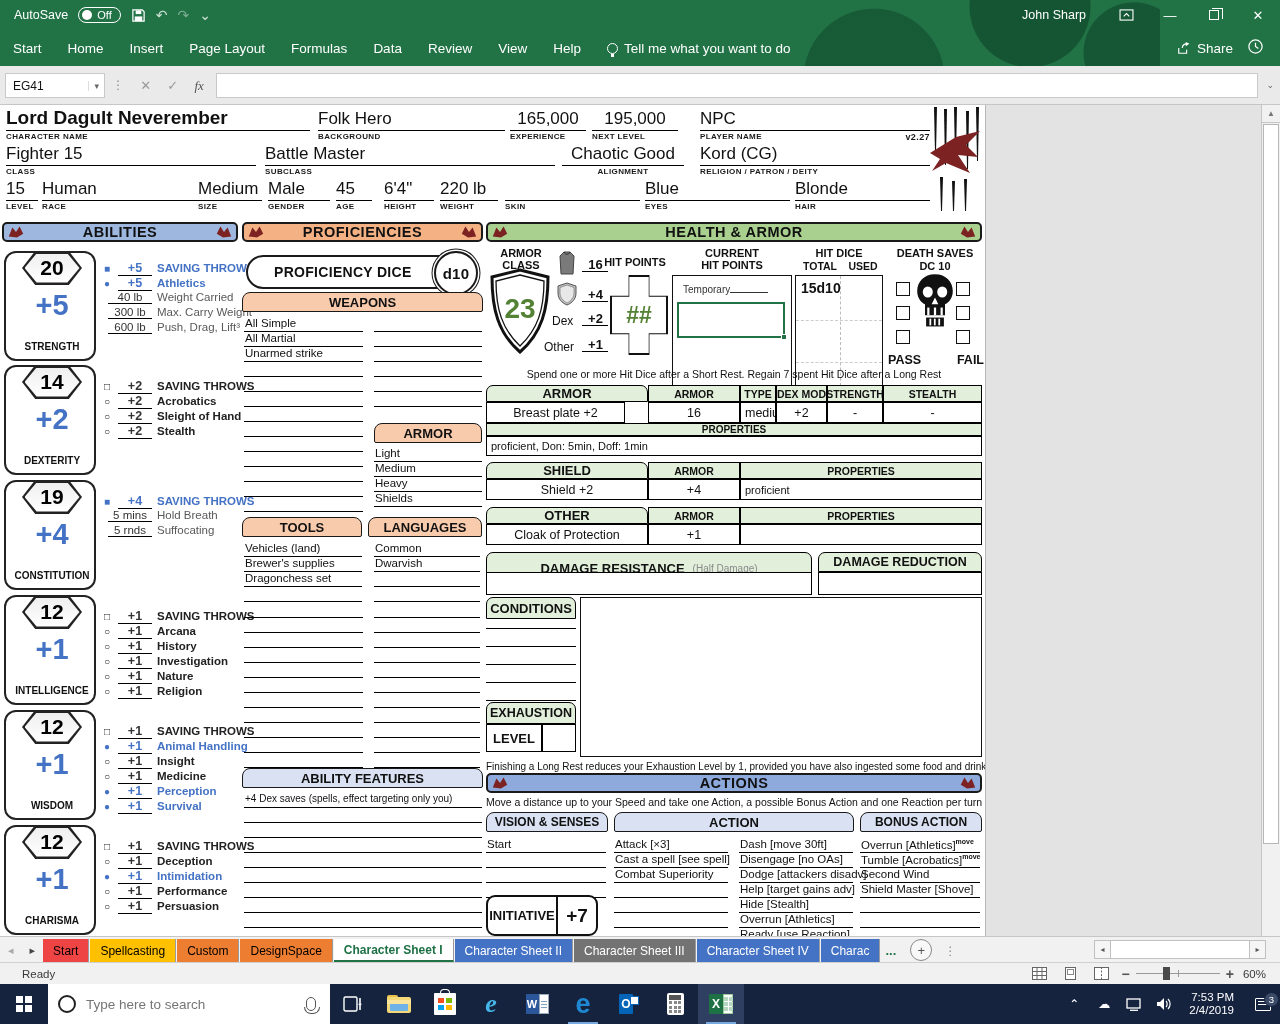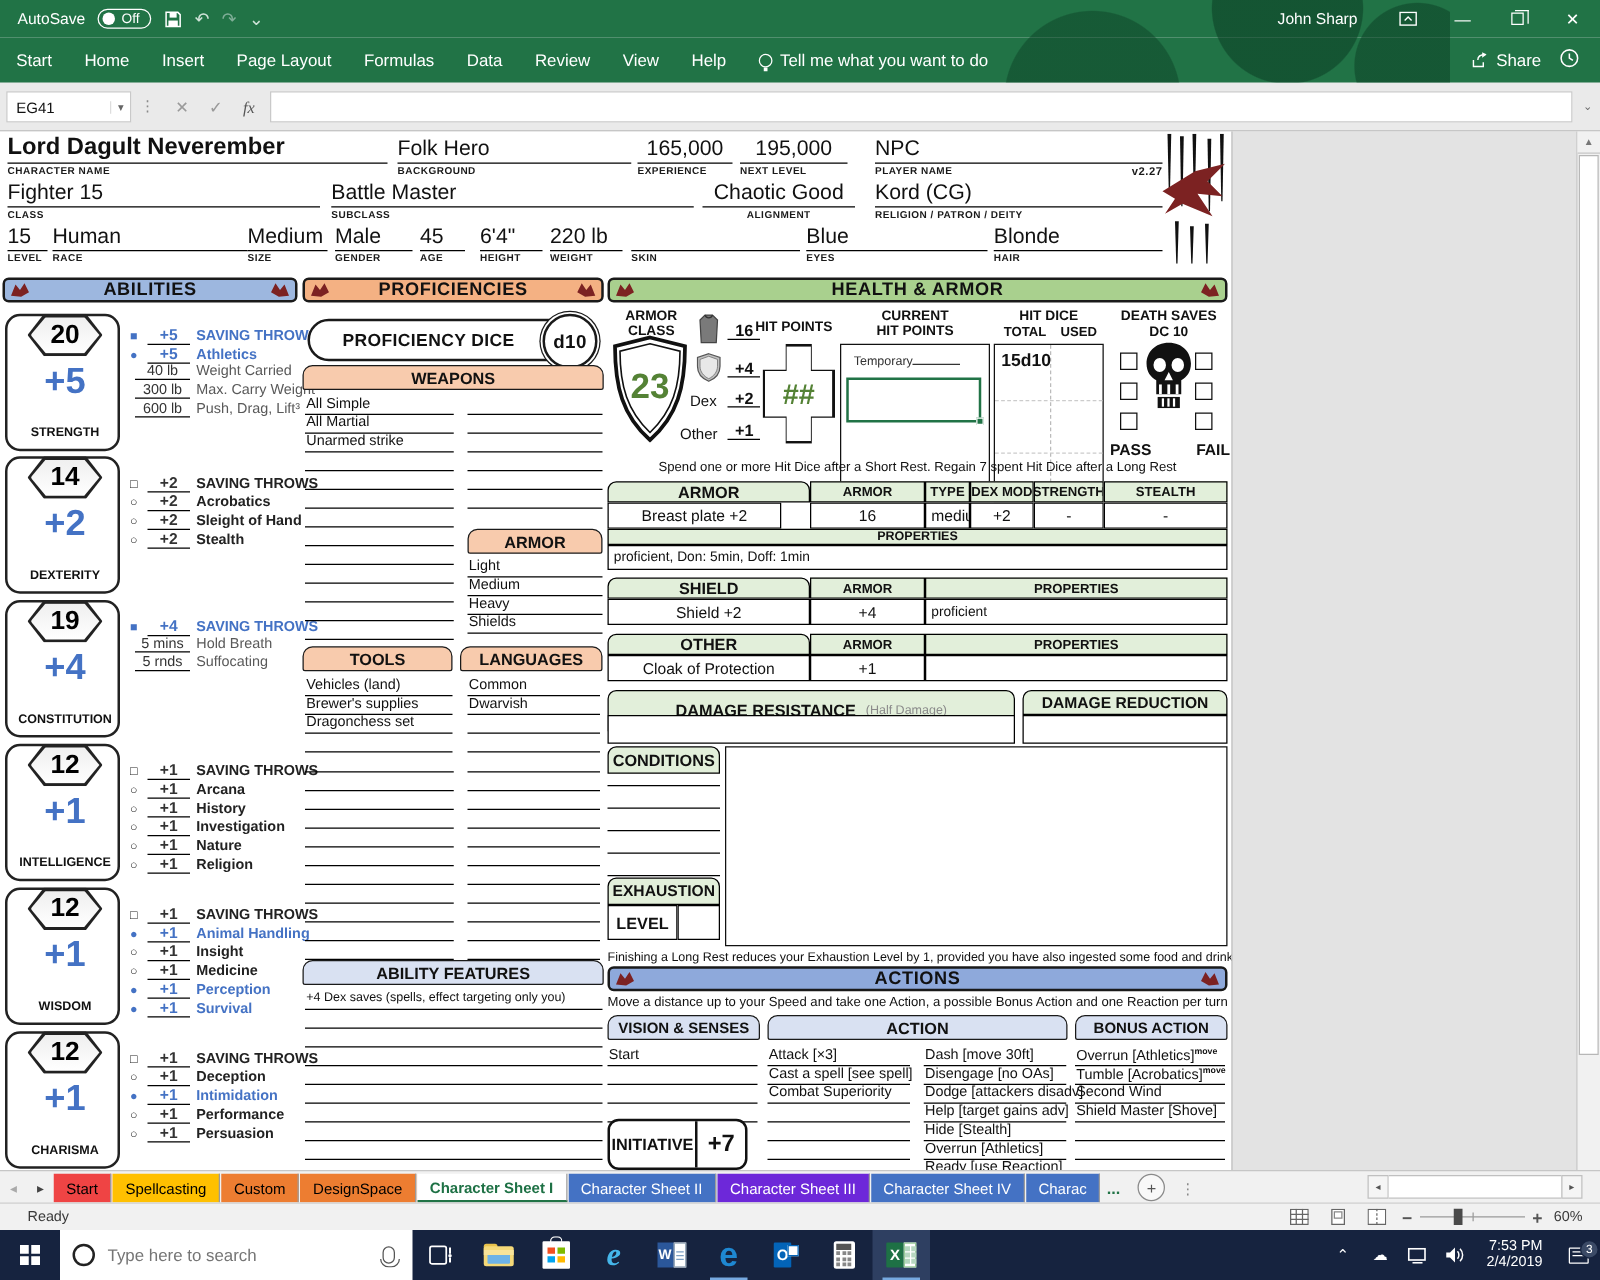--- a/index.html
+++ b/index.html
@@ -810,21 +810,21 @@
 
 <div id="tabstrip">
   <span class="tabnav dim">◂</span>
   <span class="tabnav">▸</span>
   <span class="stab" style="background:#ef4444;color:#000">Start</span>
   <span class="stab" style="background:#FFC000;color:#000">Spellcasting</span>
   <span class="stab" style="background:#ED7D31;color:#000">Custom</span>
   <span class="stab" style="background:#ED7D31;color:#000">DesignSpace</span>
   <span class="stab" style="background:#ffffff;color:#1E7145;font-weight:bold;border-bottom:2px solid #217346">Character Sheet I</span>
   <span class="stab" style="background:#4472C4;color:#fff">Character Sheet II</span>
-  <span class="stab" style="background:#6d28d9;color:#fff">Character Sheet III</span>
+  <span class="stab" style="background:#737373;color:#fff">Character Sheet III</span>
   <span class="stab" style="background:#4472C4;color:#fff">Character Sheet IV</span>
   <span class="stab" style="background:#4472C4;color:#fff">Charac</span>
   <span class="tabmore">...</span>
   <span class="tabplus">+</span>
   <span class="tabkebab">⋮</span>
   <div id="hscroll">
     <span class="hbtn">◂</span>
     <span class="htrack"></span>
     <span class="hbtn">▸</span>
   </div>

